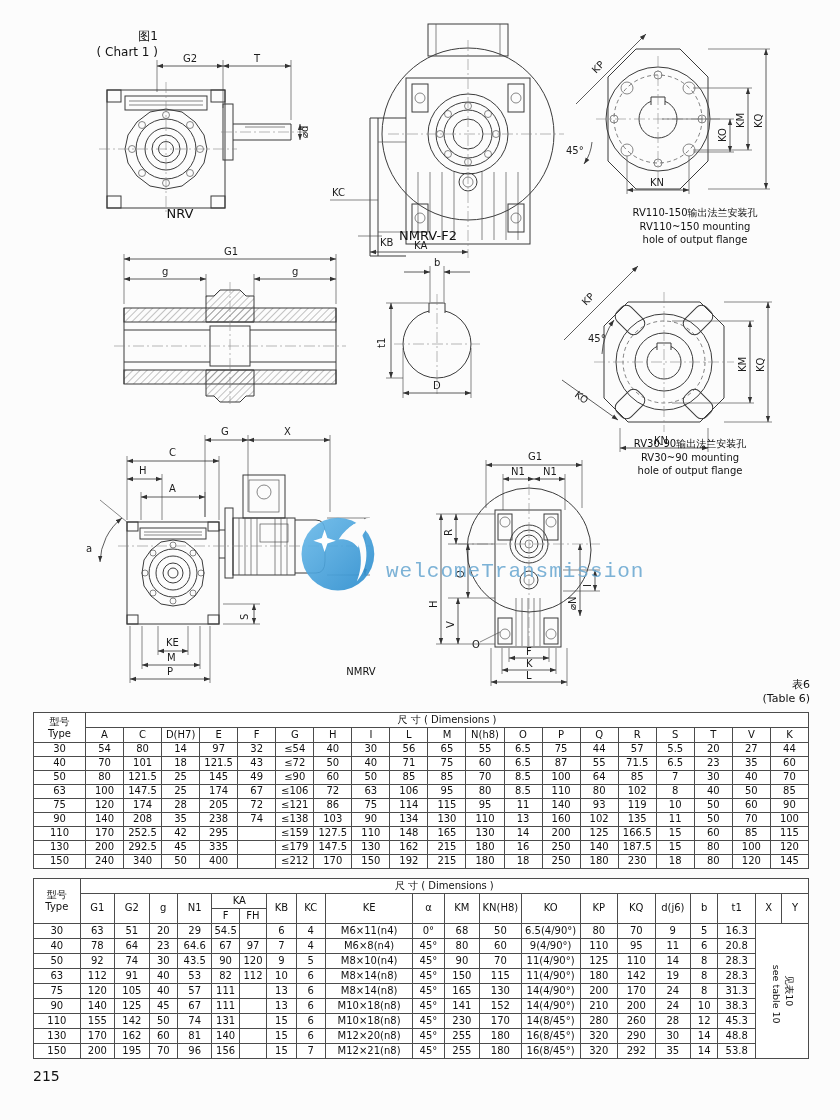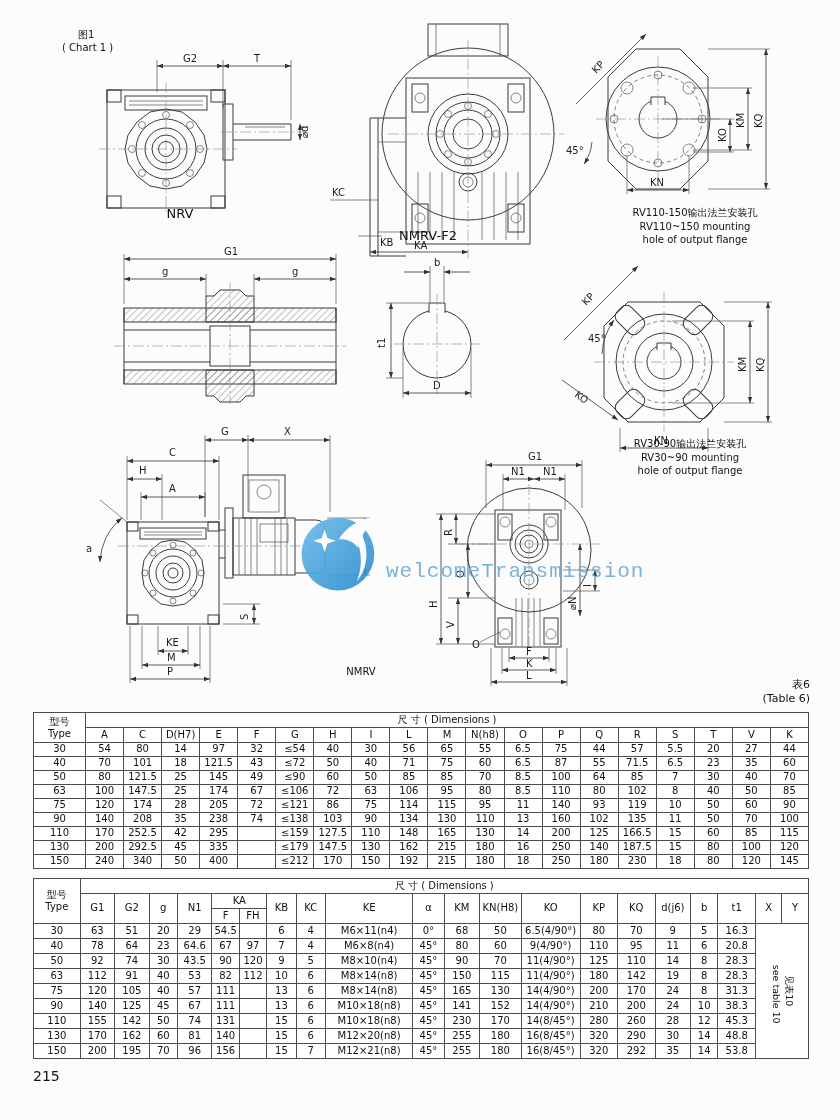--- a/index.html
+++ b/index.html
@@ -43,21 +43,21 @@
     <defs>
       <marker id="ar" viewBox="0 0 10 8" markerWidth="9" markerHeight="7" refX="9" refY="4" orient="auto-start-reverse">
         <path d="M0,0.8 L9,4 L0,7.2 Z" fill="#333"></path>
       </marker>
       <pattern id="ht" width="5" height="5" patternUnits="userSpaceOnUse" patternTransform="rotate(45)">
         <line x1="0" y1="0" x2="0" y2="5" stroke="#6a6a6a" stroke-width="0.8"></line>
       </pattern>
     </defs>
   </svg>
 
-  <div class="cap" style="left:62px;top:28px;width:96px;font-size:10px;text-align:left">
+  <div class="cap" style="left:62px;top:28px;width:96px;font-size:12px;text-align:right">
     <div style="padding-left:16px">图1</div>
     <div>( Chart 1 )</div>
   </div>
 
   <div class="abs" style="left:95px;top:52px">
     <svg width="215" height="160" viewBox="0 0 215 160">
       <line class="thin" x1="62" y1="40" x2="62" y2="8"></line>
         <line class="thin" x1="128" y1="56" x2="128" y2="8"></line>
         <line class="thin" x1="196" y1="68" x2="196" y2="8"></line>
       <line class="dim" x1="62" y1="14" x2="128" y2="14" marker-start="url(#ar)" marker-end="url(#ar)"></line>

